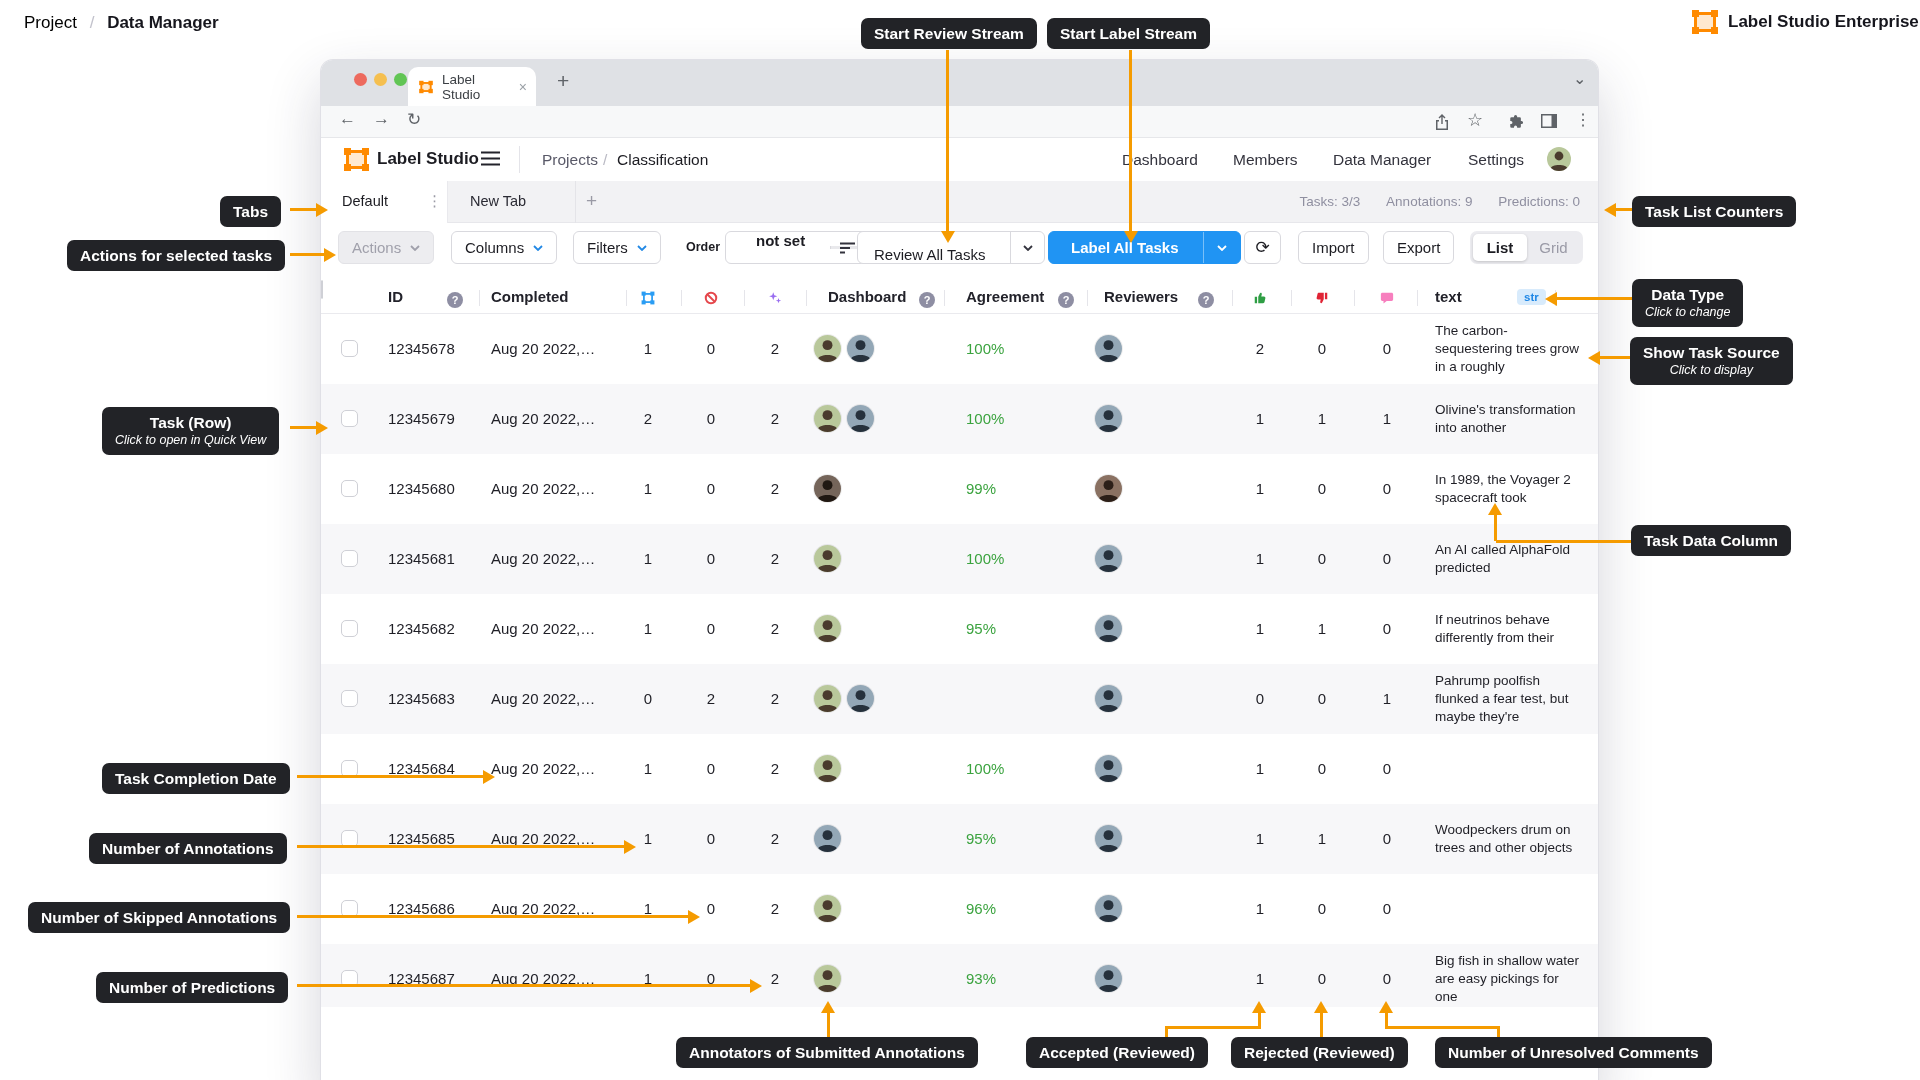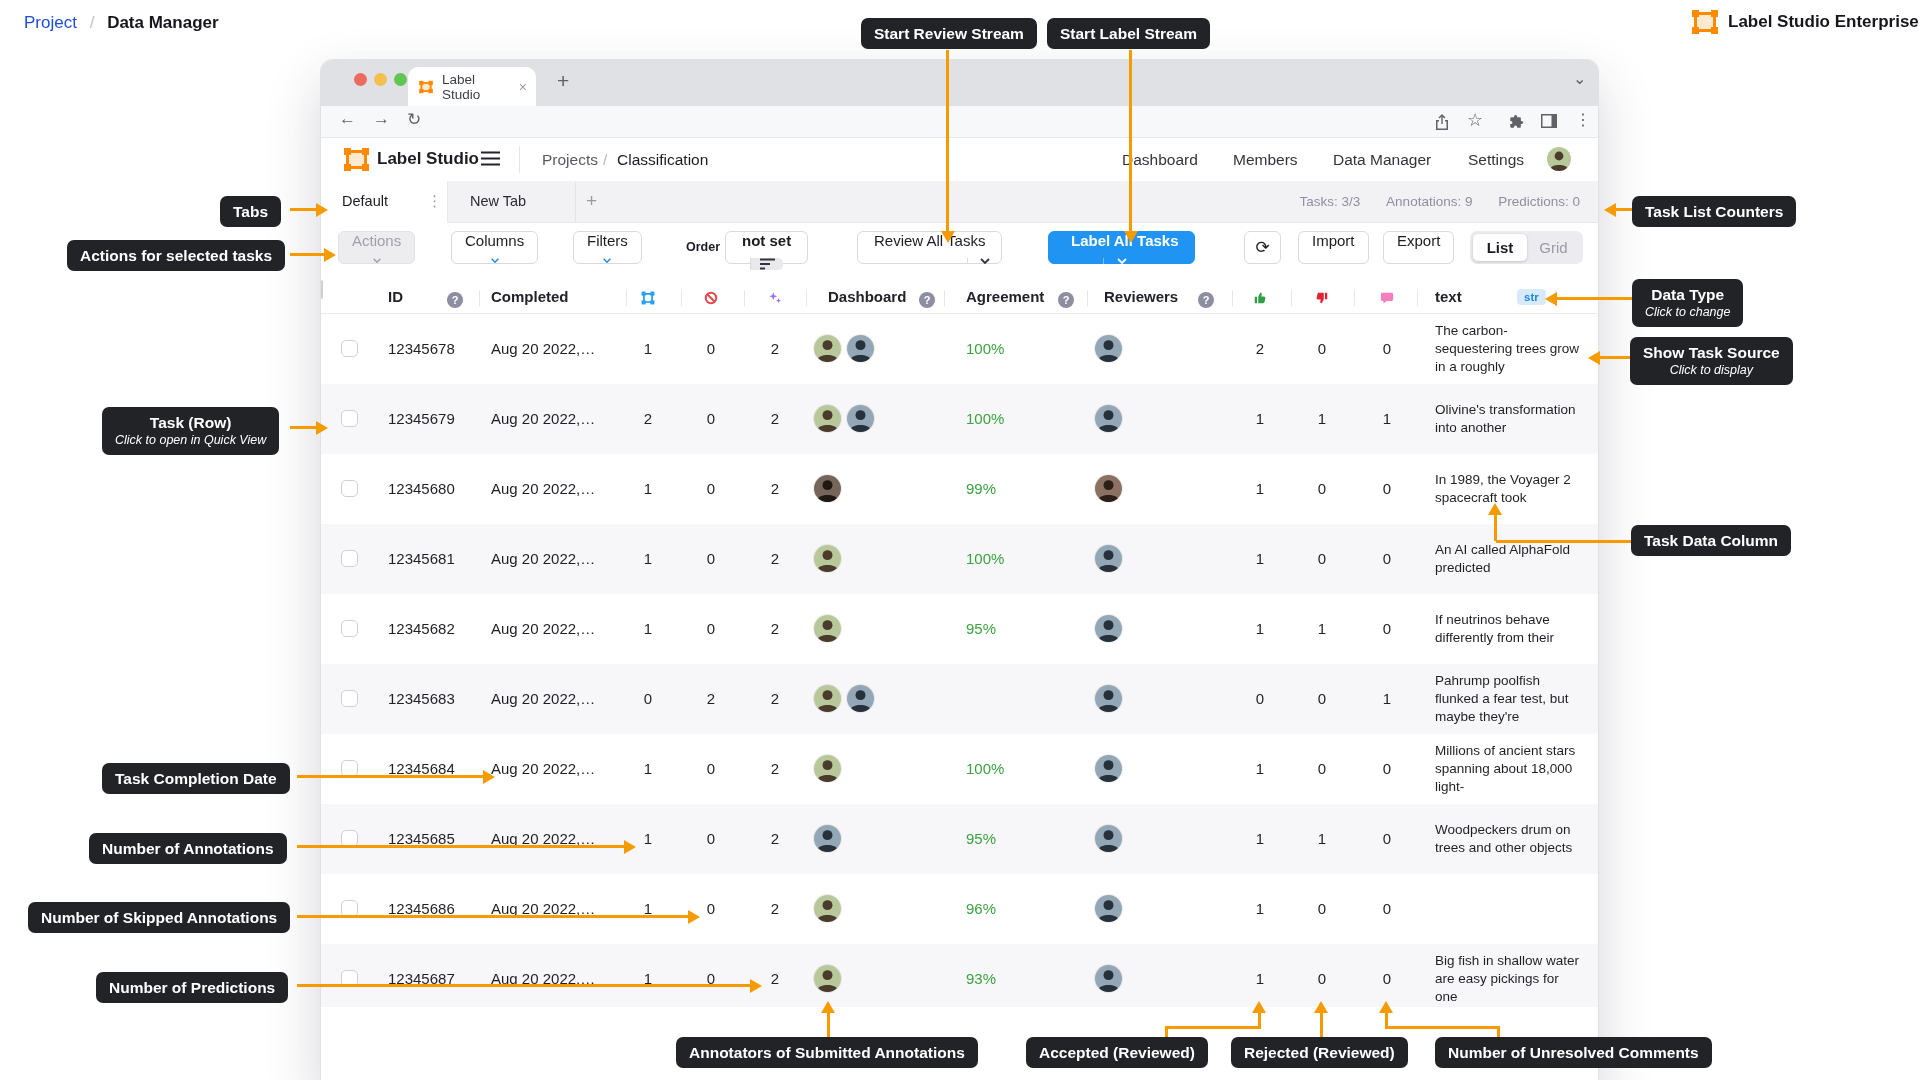--- a/index.html
+++ b/index.html
@@ -1,21 +1,21 @@
 <!DOCTYPE html>
 <html><head>
 <meta charset="utf-8">
 <style>
   * { margin:0; padding:0; box-sizing:border-box; }
   html,body { width:1920px; height:1080px; overflow:hidden; background:#fff;
     font-family:"Liberation Sans", sans-serif; color:#1c1c22; }
 
   
   #breadcrumb { position:absolute; left:24px; top:13px; font-size:17px; }
-  #breadcrumb .p1 { color:#1d4ed8; }
+  #breadcrumb .p1 { color:#000000; }
   #breadcrumb .sep { color:#c2c2cc; margin:0 8px; }
   #breadcrumb .p2 { color:#16161d; font-weight:700; }
 
   #brand { position:absolute; left:1694px; top:12px; display:flex; align-items:center; gap:12px; }
   #brand .txt { font-size:17px; font-weight:700; color:#16161d; }
 
   .lsbox { position:relative; display:inline-block; width:22px; height:20px;
     border:3px solid #FF8A00; background:#FFE9CF; }
   .lsbox i { position:absolute; width:7px; height:7px; background:#FF8A00; }
   .lsbox i:nth-child(1){ top:-5px; left:-5px; } .lsbox i:nth-child(2){ top:-5px; right:-5px; }
@@ -64,25 +64,25 @@
   #tab-new { position:absolute; left:149px; top:12px; font-size:14.5px; color:#2a2a33; }
   #tab-bound { position:absolute; left:254px; top:0; width:1px; height:42px; background:#e4e4e8; }
   #tab-add { position:absolute; left:265px; top:9px; font-size:19px; color:#9a9aa5; }
   #counters { position:absolute; right:18px; top:13px; font-size:13.5px; color:#8f8fa0; }
   #counters span { margin-left:22px; }
 
   
   #lstoolbar { position:absolute; left:0; top:163px; width:100%; height:58px; background:#fff; }
   .btn { position:absolute; top:8px; height:33px; border:1px solid #d9d9de; border-radius:6px;
     background:#fff; display:inline-flex; align-items:center; padding:0 13px; gap:9px;
-    font-size:15px; color:#1c1c22; font-weight:500;flex-direction:column; }
+    font-size:15px; color:#1c1c22; font-weight:500; }
   .btn.disabled { background:#ededf0; color:#a0a0ab; border-color:#e2e2e6; }
   .caret { width:10px; height:6px; display:inline-block; }
   #order-lab { position:absolute; left:365px; top:17px; font-size:12.5px; font-weight:700; }
-  #btn-notset { left:404px; padding:0; }
+  #btn-notset { left:404px; padding:14px;align-items:flex-end; }
   #btn-notset .txt { padding:0 16px; font-weight:600; }
   #btn-notset .sortic { width:33px; height:100%; background:#e9e9ec; border-left:1px solid #d9d9de;
     border-radius:0 5px 5px 0; display:flex; align-items:center; justify-content:center; }
   #btn-review { left:536px; padding:0;align-items:flex-end; }
   #btn-review .txt { padding:0 16px; }
   #btn-review .chev { width:34px; height:100%; border-left:1px solid #d9d9de;
     display:flex; align-items:center; justify-content:center; }
   #btn-label { left:727px; padding:0; background:#2094f3; border-color:#2094f3; color:#fff; font-weight:600; }
   #btn-label .txt { padding:0 15px 0 22px; }
   #btn-label .chev { width:37px; height:100%; border-left:1px solid rgba(255,255,255,.4);
@@ -555,21 +555,20 @@
           </span>
         </span>
         <span class="cell c-agree">100%</span>
         <span class="c-rev"><span class="avatar" style="width:27px;height:27px;background:#93a7b6"><svg viewBox="0 0 24 24">
               <circle cx="12" cy="9" r="4.4" fill="#26313c"></circle>
               <path d="M3.5 22c0-5.5 17-5.5 17 0v2h-17z" fill="#26313c"></path>
             </svg></span></span>
         <span class="cell num c-acc">1</span>
         <span class="cell num c-rej">0</span>
         <span class="cell num c-com">0</span>
-        <span class="c-text">Millions of ancient stars spanning about 18,000 light-</span>
         <span class="cell c-code"></span>
       </div>
       <div class="row alt" style="top: 490px;">
         <span class="chk"></span>
         <span class="cell c-id">12345685</span>
         <span class="cell c-date">Aug 20 2022,…</span>
         <span class="cell num c-ann">1</span>
         <span class="cell num c-skip">0</span>
         <span class="cell num c-pred">2</span>
         <span class="c-avs">

